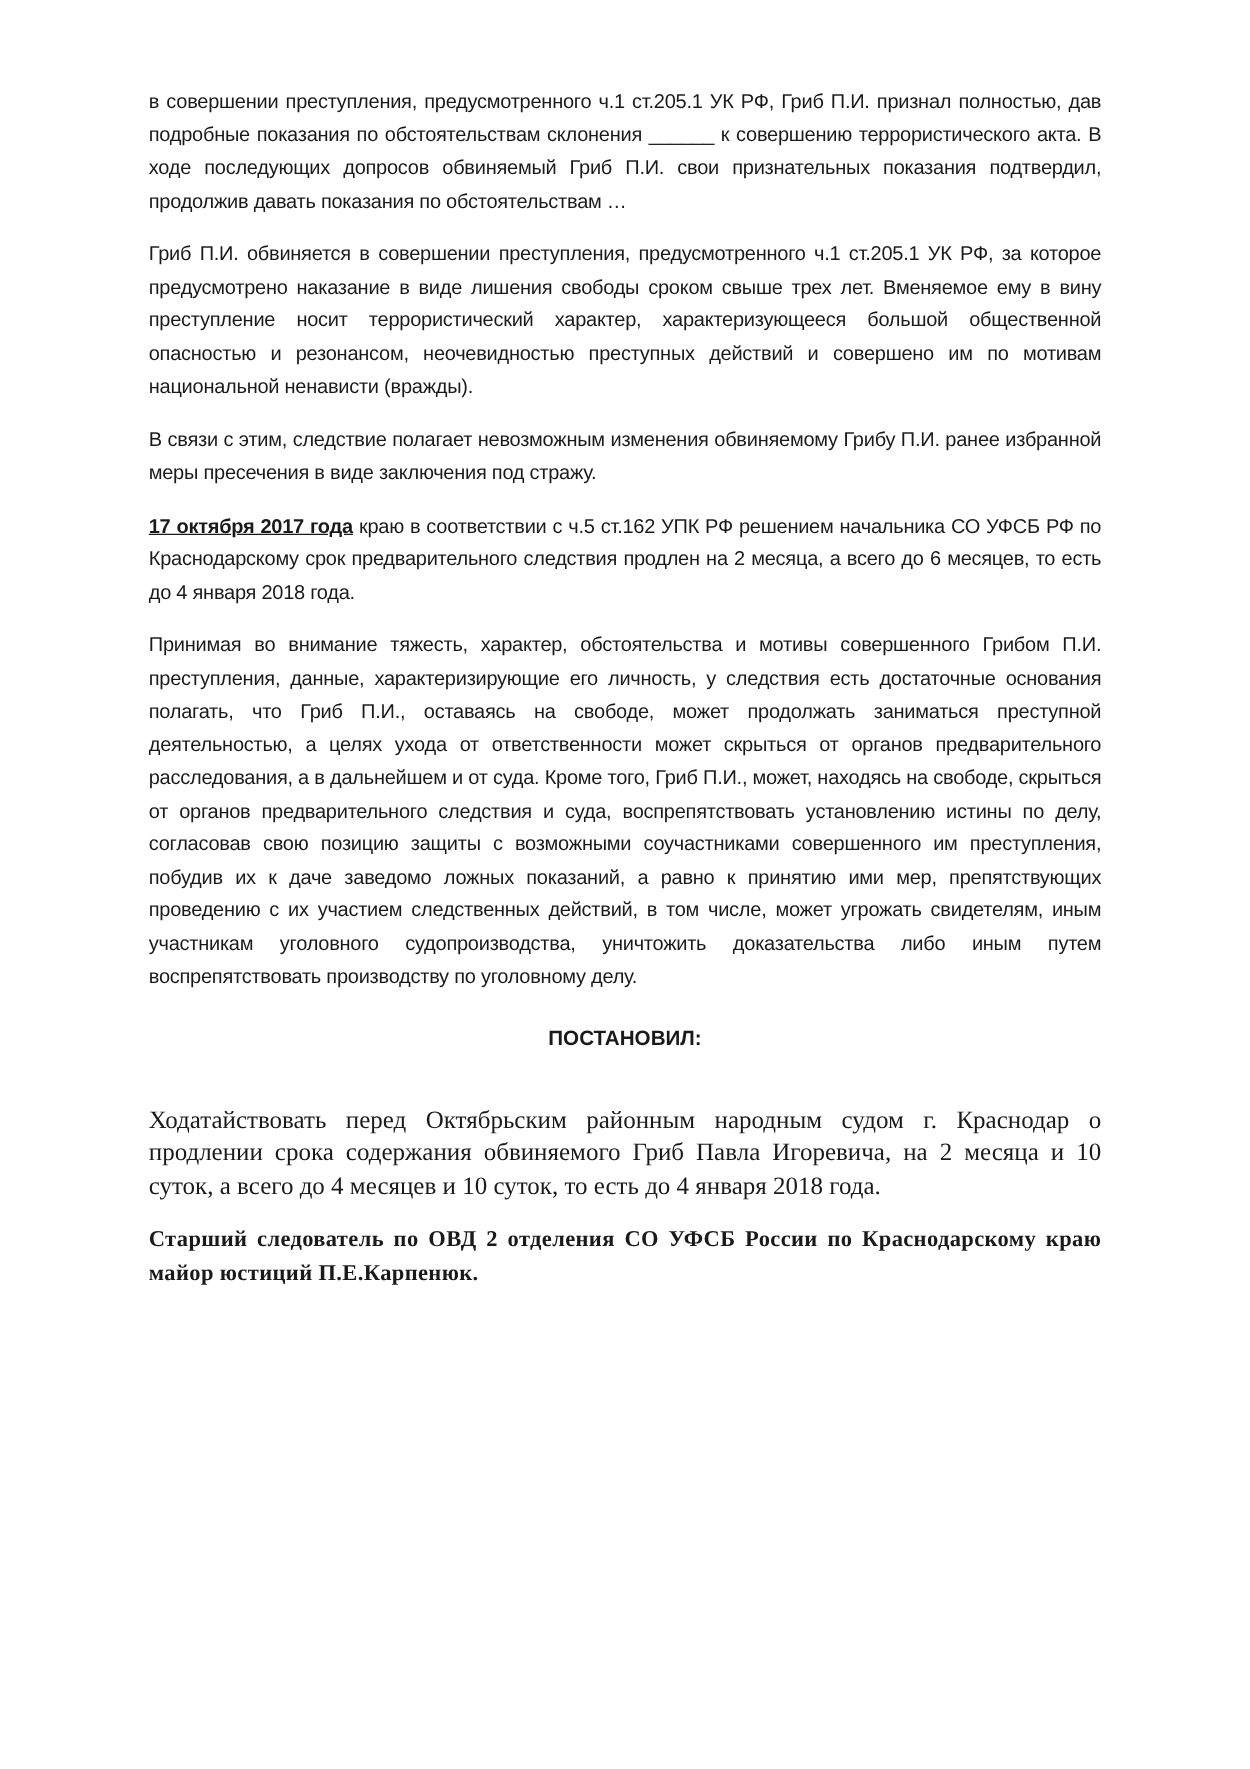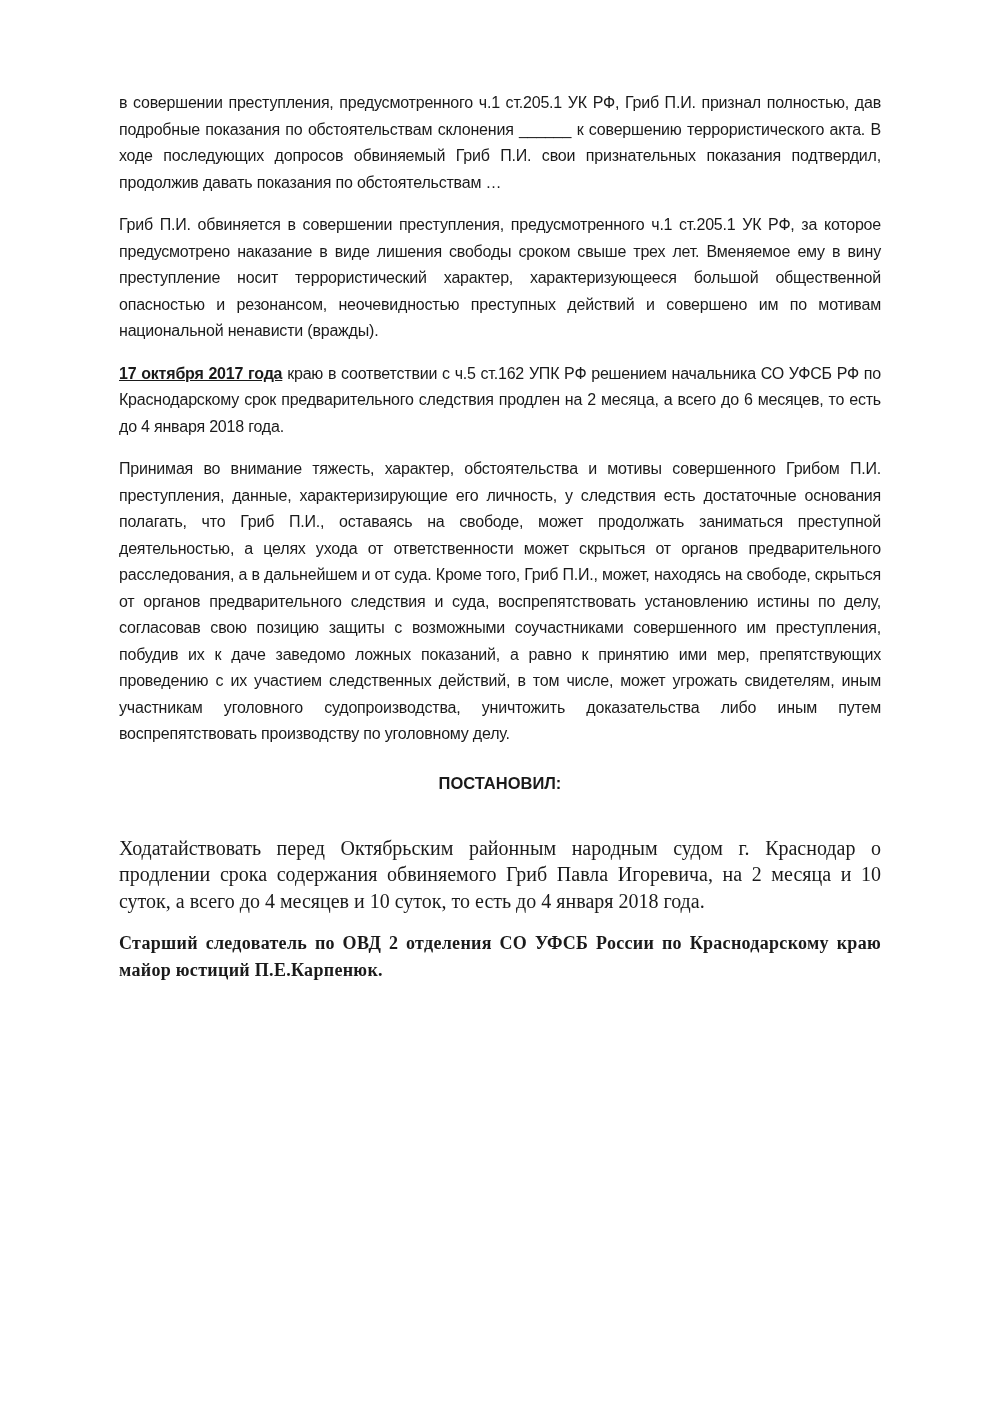--- a/index.html
+++ b/index.html
@@ -9,21 +9,21 @@
   }
   body {
     width: 1000px;
     height: 1415px;
     position: relative;
     overflow: hidden;
   }
   .page {
     width: 762px;
     margin-left: 119px;
-    padding-top: 90px;
+    padding-top: 69px;
     color: #1a1a1a;
   }
   .para-sans {
     font-family: "Liberation Sans", "DejaVu Sans", sans-serif;
     font-size: 16px;
     line-height: 26.5px;
     letter-spacing: -0.2px;
     text-align: justify;
     margin: 0 0 16px 0;
   }
@@ -55,20 +55,21 @@
 </head>
 <body>
 
 <div class="page">
 
   <p class="para-sans">в совершении преступления, предусмотренного ч.1 ст.205.1 УК РФ, Гриб П.И. признал полностью, дав подробные показания по обстоятельствам склонения ______ к совершению террористического акта. В ходе последующих допросов обвиняемый Гриб П.И. свои признательных показания подтвердил, продолжив давать показания по обстоятельствам …</p>
 
 
   <p class="para-sans">Гриб П.И. обвиняется в совершении преступления, предусмотренного ч.1 ст.205.1 УК РФ, за которое предусмотрено наказание в виде лишения свободы сроком свыше трех лет. Вменяемое ему в вину преступление носит террористический характер, характеризующееся большой общественной опасностью и резонансом, неочевидностью преступных действий и совершено им по мотивам национальной ненависти (вражды).</p>
 
+  <p class="para-sans">В связи с этим, следствие полагает невозможным изменения обвиняемому Грибу П.И. ранее избранной меры пресечения в виде заключения под стражу.</p>
 
   <p class="para-sans"><span class="bold-lead">17 октября 2017 года</span><span> краю в соответствии с ч.5 ст.162 УПК РФ решением начальника СО УФСБ РФ по Краснодарскому срок предварительного следствия продлен на 2 месяца, а всего до 6 месяцев, то есть до 4 января 2018 года.</span></p>
 
   <p class="para-sans">Принимая во внимание тяжесть, характер, обстоятельства и мотивы совершенного Грибом П.И. преступления, данные, характеризирующие его личность, у следствия есть достаточные основания полагать, что Гриб П.И., оставаясь на свободе, может продолжать заниматься преступной деятельностью, а целях ухода от ответственности может скрыться от органов предварительного расследования, а в дальнейшем и от суда. Кроме того, Гриб П.И., может, находясь на свободе, скрыться от органов предварительного следствия и суда, воспрепятствовать установлению истины по делу, согласовав свою позицию защиты с возможными соучастниками совершенного им преступления, побудив их к даче заведомо ложных показаний, а равно к принятию ими мер, препятствующих проведению с их участием следственных действий, в том числе, может угрожать свидетелям, иным участникам уголовного судопроизводства, уничтожить доказательства либо иным путем воспрепятствовать производству по уголовному делу.</p>
 
 
   <p class="heading">ПОСТАНОВИЛ:</p>
 
   <p class="para-serif">Ходатайствовать перед Октябрьским районным народным судом г. Краснодар о продлении срока содержания обвиняемого Гриб Павла Игоревича, на 2 месяца и 10 суток, а всего до 4 месяцев и 10 суток, то есть до 4 января 2018 года.</p>
 

